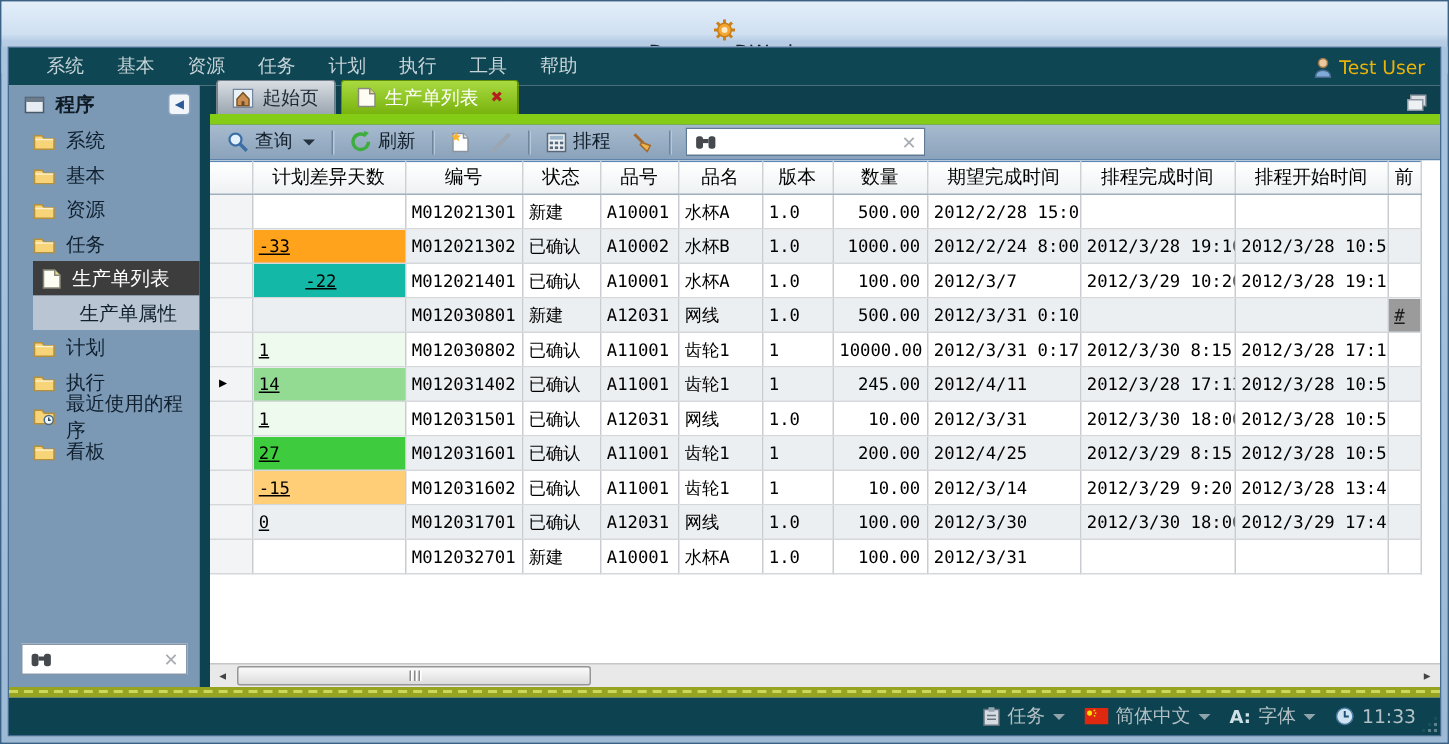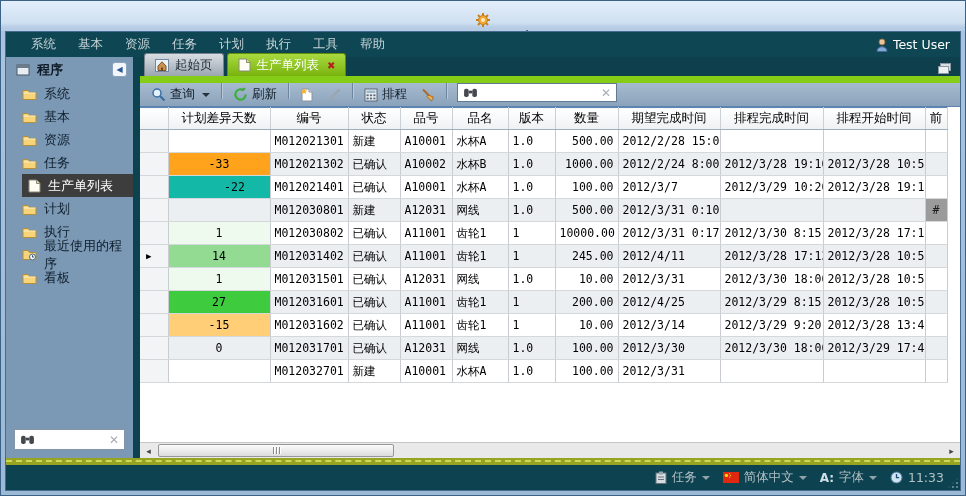--- a/index.html
+++ b/index.html
@@ -21,21 +21,21 @@
   
   .chrome { position:absolute; top:30px; left:0; right:0; bottom:0;
     padding:0 4px 4px 4px; background:linear-gradient(#a9c4de,#9cb9d6); }
   .app { width:100%; height:100%; display:flex; flex-direction:column;
     border:1px solid #456c8e; background:#fff; overflow:hidden; }
   
   .menubar { height:25px; background:#0e4653; display:flex; align-items:center;
     padding:0 10px 0 14px; flex:none; }
   .menu-item { color:#c7d4d9; font-size:12.5px; padding:4px 11px; cursor:default; }
   .menu-user { margin-left:auto; display:flex; align-items:flex-end; gap:5px;
-    color:#ffffff; font-size:12.5px; }
+    color:#eab308; font-size:12.5px; }
   
   .workspace { flex:1; display:flex; min-height:0; }
   .sidebar { width:127px; flex:none; background:#7b98b5; display:flex; flex-direction:column; }
   .side-divider { width:7px; flex:none; background:#0d4350; }
   .side-header { height:25px; display:flex; align-items:center; padding:0 6px 0 10px;
     color:#0f1c26; font-size:13px; font-weight:bold; }
   .side-header .lbl { margin-left:7px; }
   .collapse-btn { margin-left:auto; width:15px; height:15px; background:#f2f6fa;
     border:1px solid #8aa4bd; border-radius:3px; font-size:8px; color:#2a5a9a;
     display:flex; align-items:center; justify-content:center; }
@@ -55,21 +55,21 @@
     display:flex; align-items:flex-end; padding-left:4px; border-bottom:7px solid #84cc16; }
   .tab { height:23px; display:flex; align-items:center; gap:6px; padding:0 10px;
     margin-right:3px; border-radius:3px 3px 0 0; font-size:12.5px; }
   .tab.inactive { background:linear-gradient(#d9dee3,#9ba6b0); border:1px solid #76828e;
     border-bottom:none; color:#1c2933; }
   .tab.active { background:linear-gradient(#a9da40,#79b30e); border:1px solid #618e0b;
     border-bottom:none; color:#fff; }
   .tab-close { color:#b42020; font-size:10px; font-weight:bold; margin-left:2px; }
   .strip-right-icon { position:absolute; right:8px; top:5px; }
   
-  .toolbar { height:24px; flex:none; display:flex; gap:3px;
+  .toolbar { height:24px; flex:none; display:flex; align-items:center; gap:3px;
     padding:0 6px; background:linear-gradient(#a7bbce,#8aa2bb);
     border-bottom:1px solid #5d82ab; }
   .tbtn { display:flex; align-items:center; gap:4px; padding:2px 5px; font-size:12.5px;
     color:#101c28; border-radius:2px; }
   .tbtn .caret { width:0; height:0; border-left:4px solid transparent;
     border-right:4px solid transparent; border-top:4px solid #25313d; margin-left:3px; }
   .tsep { width:1px; height:16px; background:#6d86a0; box-shadow:1px 0 0 #b9c8d7; margin:0 3px; }
   .find-box { width:160px; height:19px; background:#fff; border:1px solid #5f7a94;
     display:flex; align-items:center; gap:4px; padding:0 5px; margin-left:4px; }
   
@@ -77,21 +77,21 @@
   table.grid { border-collapse:collapse; table-layout:fixed; }
   .grid th { height:22px; font-size:12.5px; font-weight:normal; color:#000;
     background:linear-gradient(#ffffff,#eef1f3); border-right:1px solid #ccd1d5;
     border-bottom:1px solid #9fb0bd; border-top:1px solid #5a87b5; overflow:hidden;
     white-space:nowrap; }
   .grid td { height:23px; font-size:11.5px; font-family:"DejaVu Sans Mono","DejaVu Sans",sans-serif;
     color:#000; border-right:1px solid #c9cdd1; border-bottom:1px solid #d5d8db;
     padding:0 4px; overflow:hidden; white-space:nowrap; }
   .grid tbody tr:nth-child(even) td { background:#eceff2; }
   .grid td.ind { background:#f3f4f6 !important; padding:0 0 0 6px; font-size:9px; color:#000; }
-  .grid td.c { text-align:center; } .grid td.r { text-align:right; } .grid td.l { text-align:left; }
+  .grid td.c { text-align:left;text-decoration:underline; } .grid td.r { text-align:right; } .grid td.l { text-align:left; }
   
   .hscroll { height:16px; flex:none; background:#e9e9e9; border-top:1px solid #c6c6c6;
     position:relative; }
   .hs-arrow { position:absolute; top:0; width:17px; height:15px; display:flex;
     align-items:center; justify-content:center; color:#444; font-size:9px; }
   .hs-arrow.left { left:0; } .hs-arrow.right { right:0; }
   .hs-thumb { position:absolute; left:18px; top:1px; width:236px; height:13px;
     border:1px solid #979797; border-radius:2px;
     background:linear-gradient(#fbfbfb,#dcdcdc); display:flex; align-items:center;
     justify-content:center; gap:2px; }
@@ -222,20 +222,23 @@
               </div>
               <div class="side-item selected">
                 <span class="icn">
                   <svg width="13" height="14" viewBox="0 0 13 14">
                     <path d="M1 1h7.5l3.5 3.5V13H1z" fill="#fdfdf4" stroke="#8a8a7a"></path>
                     <path d="M8.5 1v3.5H12" fill="#e9d98a" stroke="#8a8a7a"></path>
                   </svg>
                 </span>
                 <span class="lbl">生产单列表</span>
               </div>
+              <div class="side-item subhl">
+                <span class="lbl">生产单属性</span>
+              </div>
               <div class="side-item">
                 <span class="icn">
                   <svg width="15" height="12" viewBox="0 0 15 12">
                     <path d="M1 2.5h5l1.5 2H14v7H1z" fill="#f6d477" stroke="#b4903c"></path>
                     <path d="M1.5 5h12" stroke="#fcefc9"></path>
                   </svg>
                 </span>
                 <span class="lbl">计划</span>
               </div>
               <div class="side-item">

